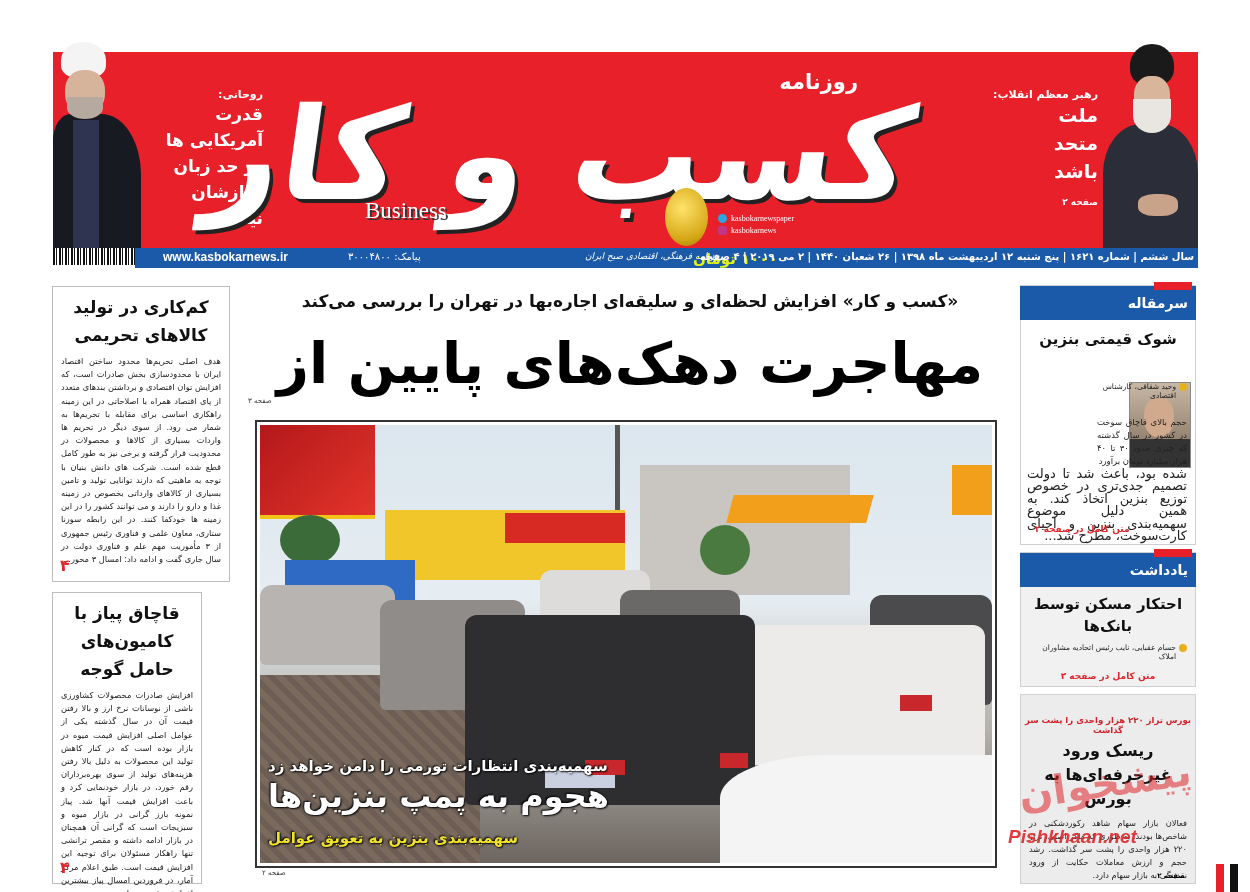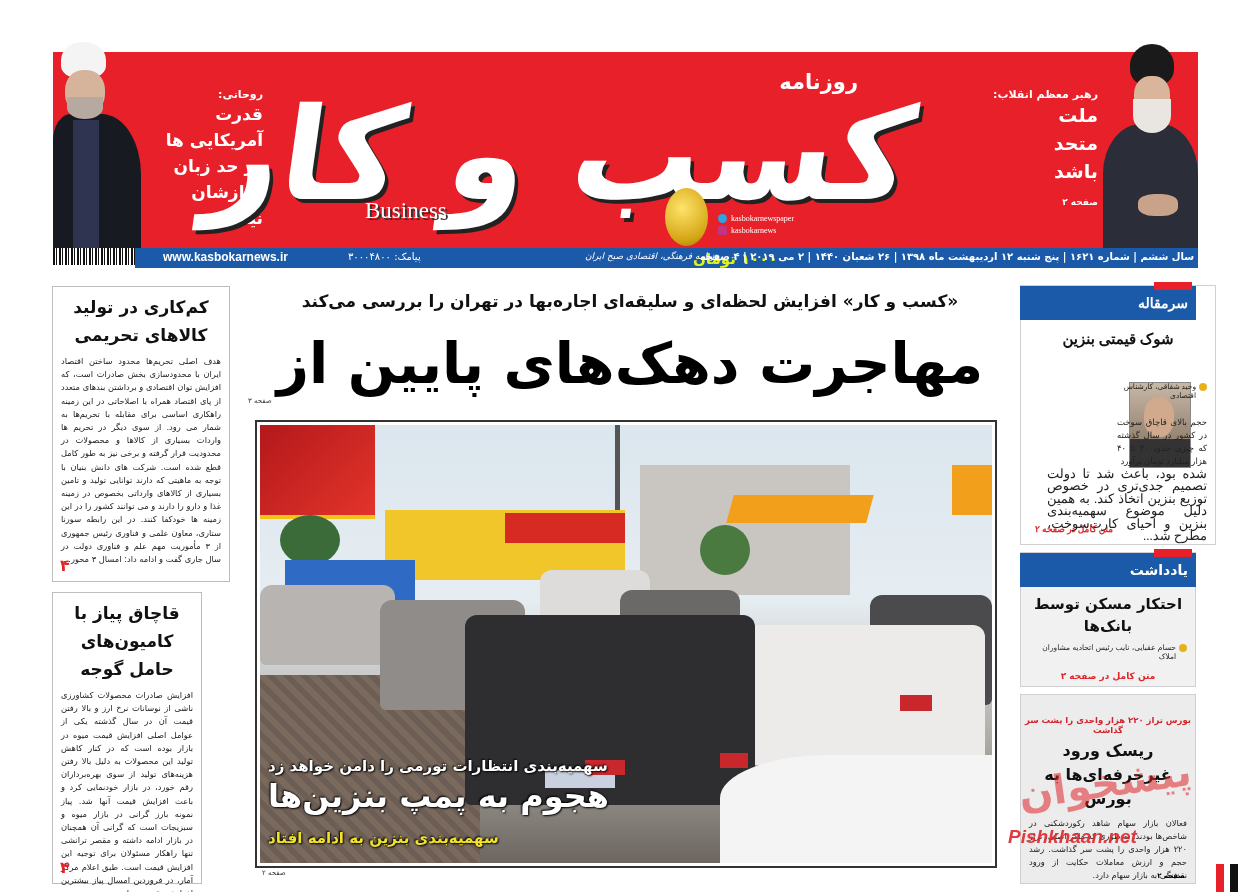--- a/index.html
+++ b/index.html
@@ -96,21 +96,21 @@
   .photo .tail2 { position:absolute; left: 460px; top: 328px; width: 28px; height: 15px; background:#c8272b; }
   .photo .tail3 { position:absolute; left: 640px; top: 270px; width: 32px; height: 16px; background:#c8272b; }
   .photo .pave { position:absolute; left: 0; top: 250px; width: 220px; height: 190px; background: repeating-linear-gradient(45deg,#7a6a5e 0 6px,#6c5e54 6px 12px); }
   .cap { position:absolute; left: 8px; text-shadow: 1px 1px 2px #000, -1px -1px 2px #000; white-space: nowrap; }
   .cap1 { top: 332px; color:#fff; font-size: 15px; font-weight: bold; left: 8px; }
   .cap2 { top: 352px; color:#fff; font-size: 32px; font-weight: bold; left: 8px; }
   .cap3 { top: 404px; color:#f2e32a; font-size: 15px; font-weight: bold; left: 8px; }
   .ph-pg { left: 262px; top: 869px; }
 
   
-  .rbox1 { left: 1020px; top: 285px; width: 196px; height: 260px; background:#fff; border: 1px solid #d0d0d0; box-sizing: border-box; font-family: Liberation Serif, serif; }
+  .rbox1 { left: 1020px; top: 285px; width: 176px; height: 260px; background:#fff; border: 1px solid #d0d0d0; box-sizing: border-box; }
   .rbox2 { left: 1020px; top: 552px; width: 176px; height: 135px; background:#f1f1f1; border: 1px solid #d0d0d0; box-sizing: border-box; }
   .rbox3 { left: 1020px; top: 694px; width: 176px; height: 190px; background:#ececec; border: 1px solid #d0d0d0; box-sizing: border-box; }
   .tabhead { position:absolute; left: -1px; top: 0; width: 176px; height: 34px; background: #1b5aa8; }
   .tabhead .redtab { position:absolute; right: 4px; top: -4px; width: 38px; height: 8px; background:#e8202a; }
   .tabhead .label { position:absolute; right: 8px; top: 9px; color:#fff; font-weight: bold; font-size: 14px; }
   .rbox h3 { margin: 0; text-align: center; font-size: 15px; line-height: 22px; font-weight: bold; color:#111; }
   .rbox1 h3 { padding-top: 42px; }
   .rbox2 h3 { padding-top: 40px; }
   .author { font-size: 7.5px; color:#222; display:flex; gap: 3px; align-items: flex-start; }
   .dot { width: 8px; height: 8px; border-radius: 50%; background:#e6b21c; flex: none; margin-top: 1px; }
@@ -229,21 +229,21 @@
   <div class="car c2"></div>
   <div class="car c4"></div>
   <div class="car c3"></div>
   <div class="plate"></div>
   <div class="tail1"></div>
     <div class="tail2"></div>
     <div class="tail3"></div>
   <div class="car c8"></div>
   <div class="cap cap1">سهمیه‌بندی انتظارات تورمی را دامن خواهد زد</div>
   <div class="cap cap2">هجوم به پمپ بنزین‌ها</div>
-  <div class="cap cap3">سهمیه‌بندی بنزین به ادامه افتاد</div>
+  <div class="cap cap3">سهمیه‌بندی بنزین به تعویق عوامل</div>
 </div>
 <div class="abs pg-small ph-pg">صفحه ۲</div>
 
 <div class="abs rbox rbox1">
   <div class="tabhead">
     <div class="redtab"></div>
     <div class="label">سرمقاله</div>
   </div>
   <h3>شوک قیمتی بنزین</h3>
   <div class="portrait">

